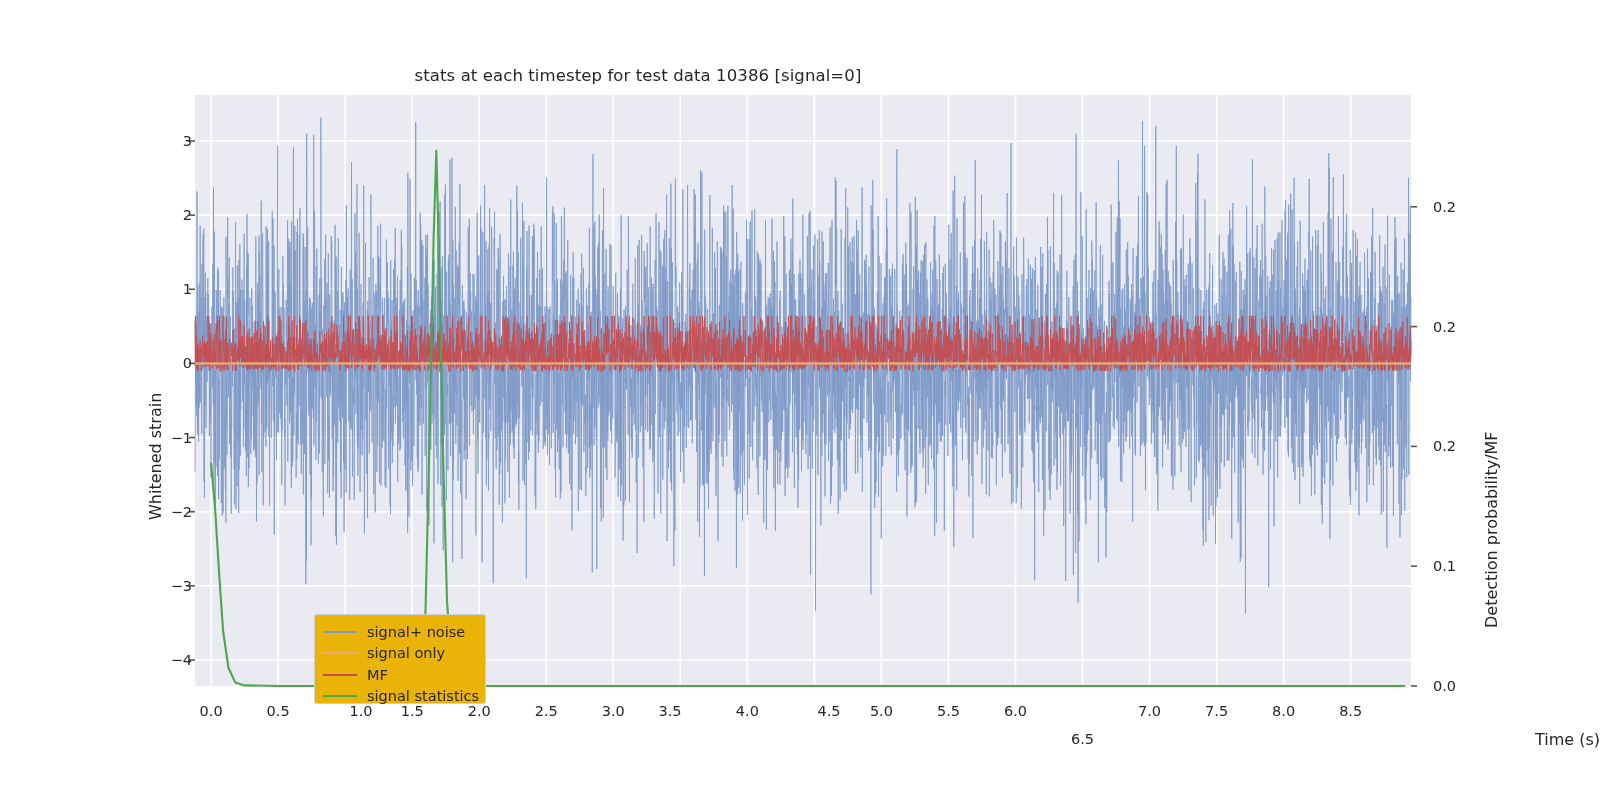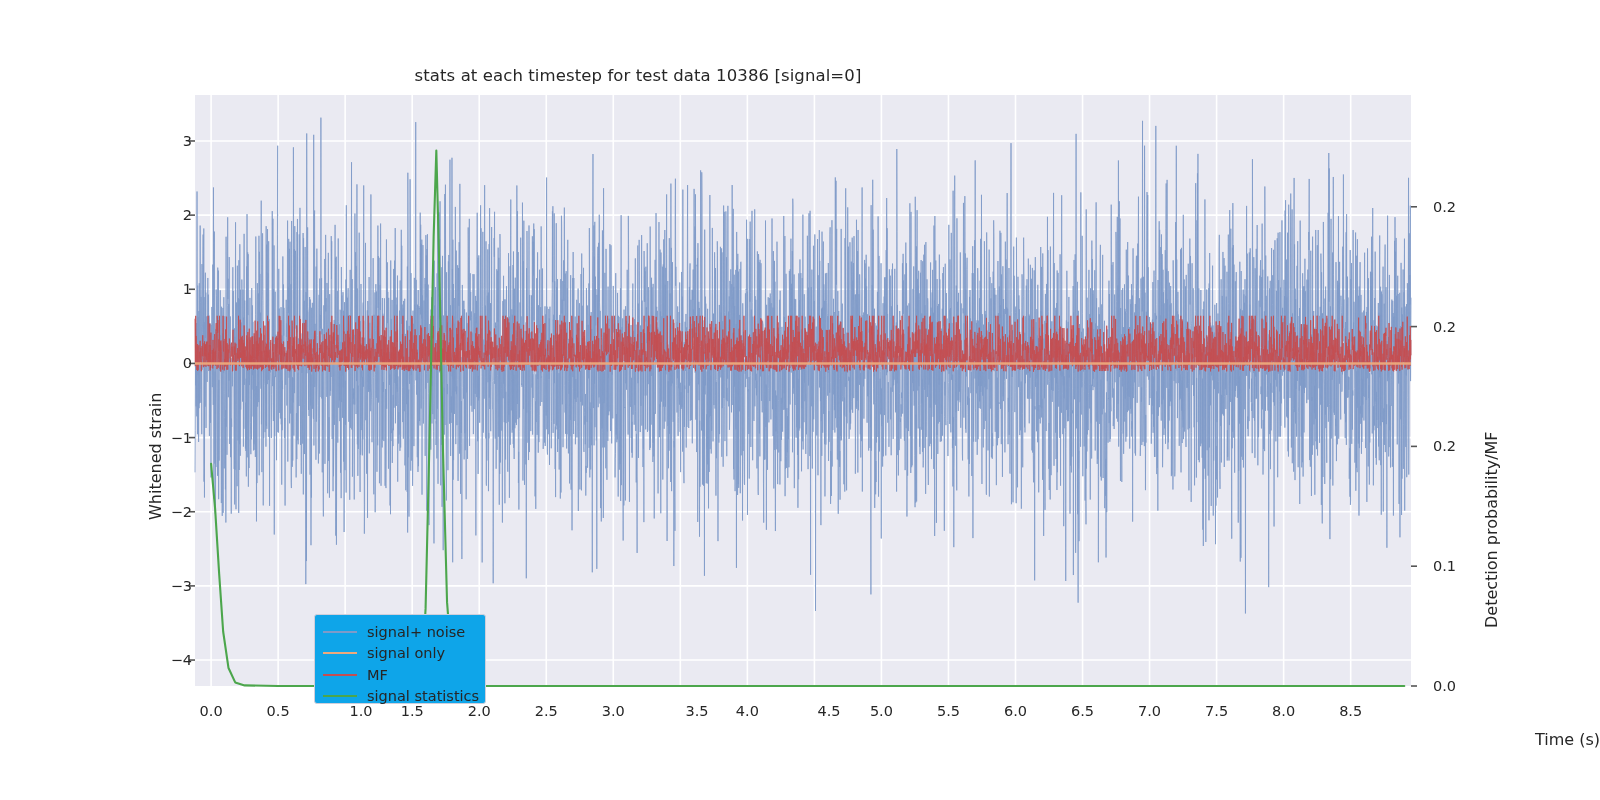--- a/index.html
+++ b/index.html
@@ -84,21 +84,21 @@
     text-align: left;
     transform: translateY(-50%);
     left: 1433px;
   }
   #legend-box {
     position: absolute;
     left: 314px;
     top: 614px;
     width: 172px;
     height: 90px;
-    background: #0ea5e9;
+    background: #eab308;
     border: 1px solid #cfcfdb;
     border-radius: 3px;
     box-sizing: border-box;
     padding: 6px 8px 0 8px;
   }
   .legend-row {
     display: flex;
     align-items: center;
     height: 21.5px;
   }
@@ -175,27 +175,27 @@
   <div class="axis-label" id="ylabel-right">Detection probability/MF</div>
 
   <div id="tick-layer">
       <div class="tick-label tick-x" style="left: 211.088px;">0.0</div>
       <div class="tick-label tick-x" style="left: 278.122px;">0.5</div>
       <div class="tick-label tick-x" style="left: 361px;">1.0</div>
       <div class="tick-label tick-x" style="left: 412.191px;">1.5</div>
       <div class="tick-label tick-x" style="left: 479.225px;">2.0</div>
       <div class="tick-label tick-x" style="left: 546.259px;">2.5</div>
       <div class="tick-label tick-x" style="left: 613.293px;">3.0</div>
-      <div class="tick-label tick-x" style="left: 697px;">3.5</div>
+      <div class="tick-label tick-x" style="left: 670px;">3.5</div>
       <div class="tick-label tick-x" style="left: 747.362px;">4.0</div>
       <div class="tick-label tick-x" style="left: 829px;">4.5</div>
       <div class="tick-label tick-x" style="left: 881.43px;">5.0</div>
       <div class="tick-label tick-x" style="left: 948.464px;">5.5</div>
       <div class="tick-label tick-x" style="left: 1015.5px;">6.0</div>
-      <div class="tick-label tick-x" style="left: 1082.53px;">6.5</div>
+      <div class="tick-label tick-x" style="left: 1082.53px; margin-top: 28px;">6.5</div>
       <div class="tick-label tick-x" style="left: 1149.57px; text-align: center;">7.0</div>
       <div class="tick-label tick-x" style="left: 1216.6px;">7.5</div>
       <div class="tick-label tick-x" style="left: 1283.64px;">8.0</div>
       <div class="tick-label tick-x" style="left: 1350.67px;">8.5</div>
       <div class="tick-label tick-y-left" style="top: 140.975px;">3</div>
       <div class="tick-label tick-y-left" style="top: 215.128px;">2</div>
       <div class="tick-label tick-y-left" style="top: 289.281px;">1</div>
       <div class="tick-label tick-y-left" style="top: 363.434px;">0</div>
       <div class="tick-label tick-y-left" style="top: 437.587px;">−1</div>
       <div class="tick-label tick-y-left" style="top: 511.74px;">−2</div>

